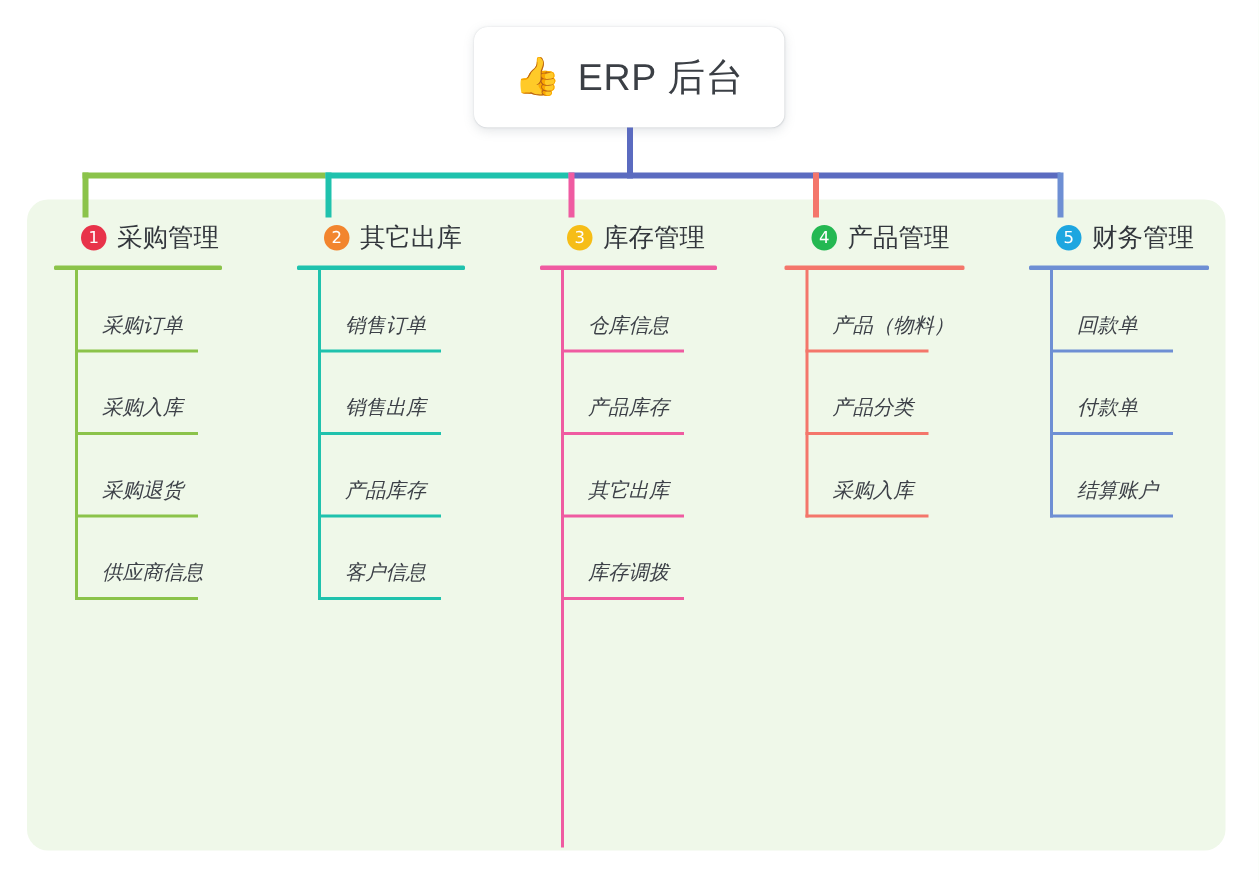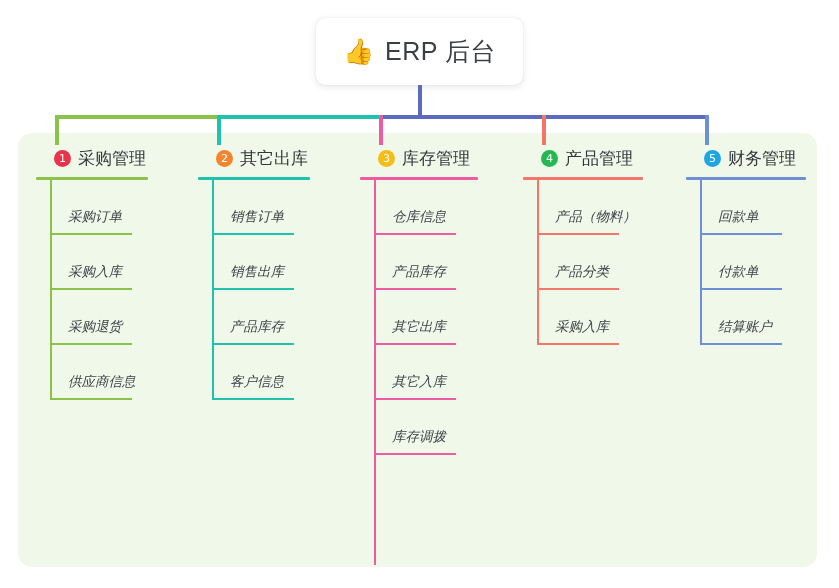--- a/index.html
+++ b/index.html
@@ -217,24 +217,20 @@
         </div>
         <div class="leaf">
           <span class="leaf-text">产品库存</span>
           <div class="leaf-rule" style="background: rgb(239, 91, 161); width: 82px;"></div>
         </div>
         <div class="leaf">
           <span class="leaf-text">其它出库</span>
           <div class="leaf-rule" style="background: rgb(239, 91, 161); width: 82px;"></div>
         </div>
         <div class="leaf">
-          <span class="leaf-text">其它入库</span>
-          <div class="leaf-rule" style="background: rgb(239, 91, 161); width: 82px;"></div>
-        </div>
-        <div class="leaf">
           <span class="leaf-text">库存调拨</span>
           <div class="leaf-rule" style="background: rgb(239, 91, 161); width: 82px;"></div>
         </div>
       </div>
     </div>
     <div class="branch" style="left: 523px; width: 120px;">
       <div class="branch-head">
         <span class="badge" style="background: rgb(36, 184, 82);">4</span>
         <span class="branch-title">产品管理</span>
       </div>

